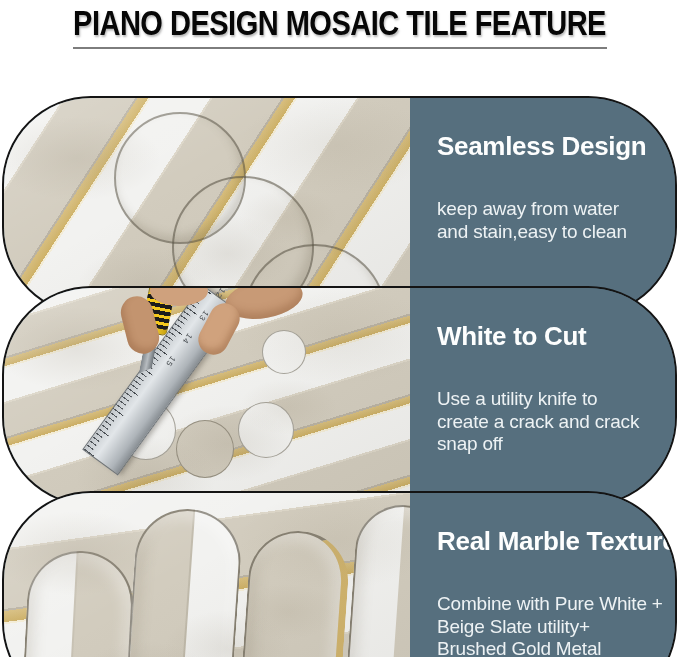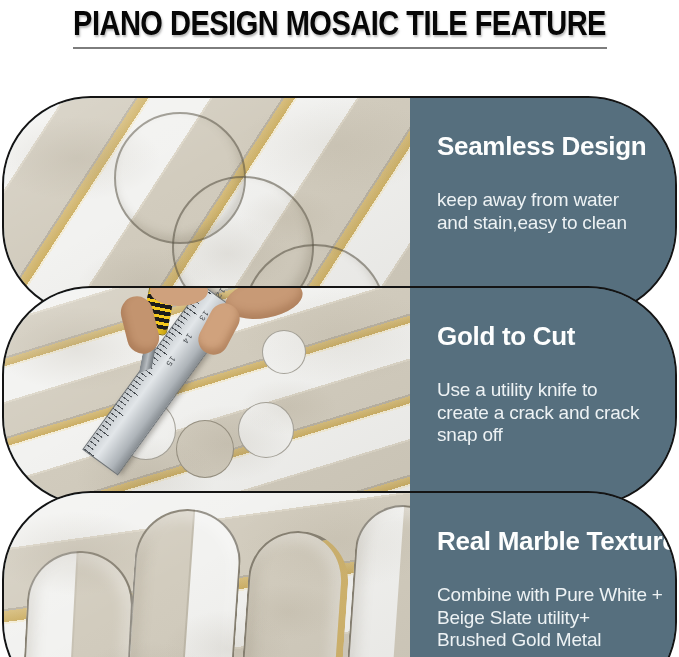--- a/index.html
+++ b/index.html
@@ -181,21 +181,21 @@
     position: absolute; left: 406px; right: 0; top: 0; bottom: 0;
     background: #566f7e;
     padding: 33px 8px 0 27px;
     color: #ffffff;
   }
   .panel h2 {
     font-size: 26px; font-weight: 700; letter-spacing: -0.3px;
     color: #fdfefe; white-space: nowrap;
   }
   .panel p {
-    margin-top: 27px;
+    margin-top: 36px;
     font-size: 19px; line-height: 22.5px; letter-spacing: -0.2px;
     color: #edf2f4; white-space: pre-line;
   }
 </style>
 </head>
 <body>
 
 <h1 class="page-title">PIANO DESIGN MOSAIC TILE FEATURE</h1>
 <div class="title-underline"></div>
 
@@ -229,21 +229,21 @@
       <div class="knife-body"></div>
       <div class="knife-grip"></div>
       <div class="knife-slider"></div>
     </div>
     <div class="hand knuckle"></div>
     <div class="hand palm"></div>
     <div class="hand finger"></div>
     <div class="hand thumb"></div>
   </div>
   <div class="panel">
-    <h2>Gold to Cut</h2>
+    <h2>White to Cut</h2>
     <p>Use a utility knife to
 create a crack and crack
 snap off</p>
   </div>
 </section>
 
 <section class="card card-3">
   <div class="photo photo-3">
     <div class="arch arch-4"></div>
     <div class="arch arch-2"></div>

